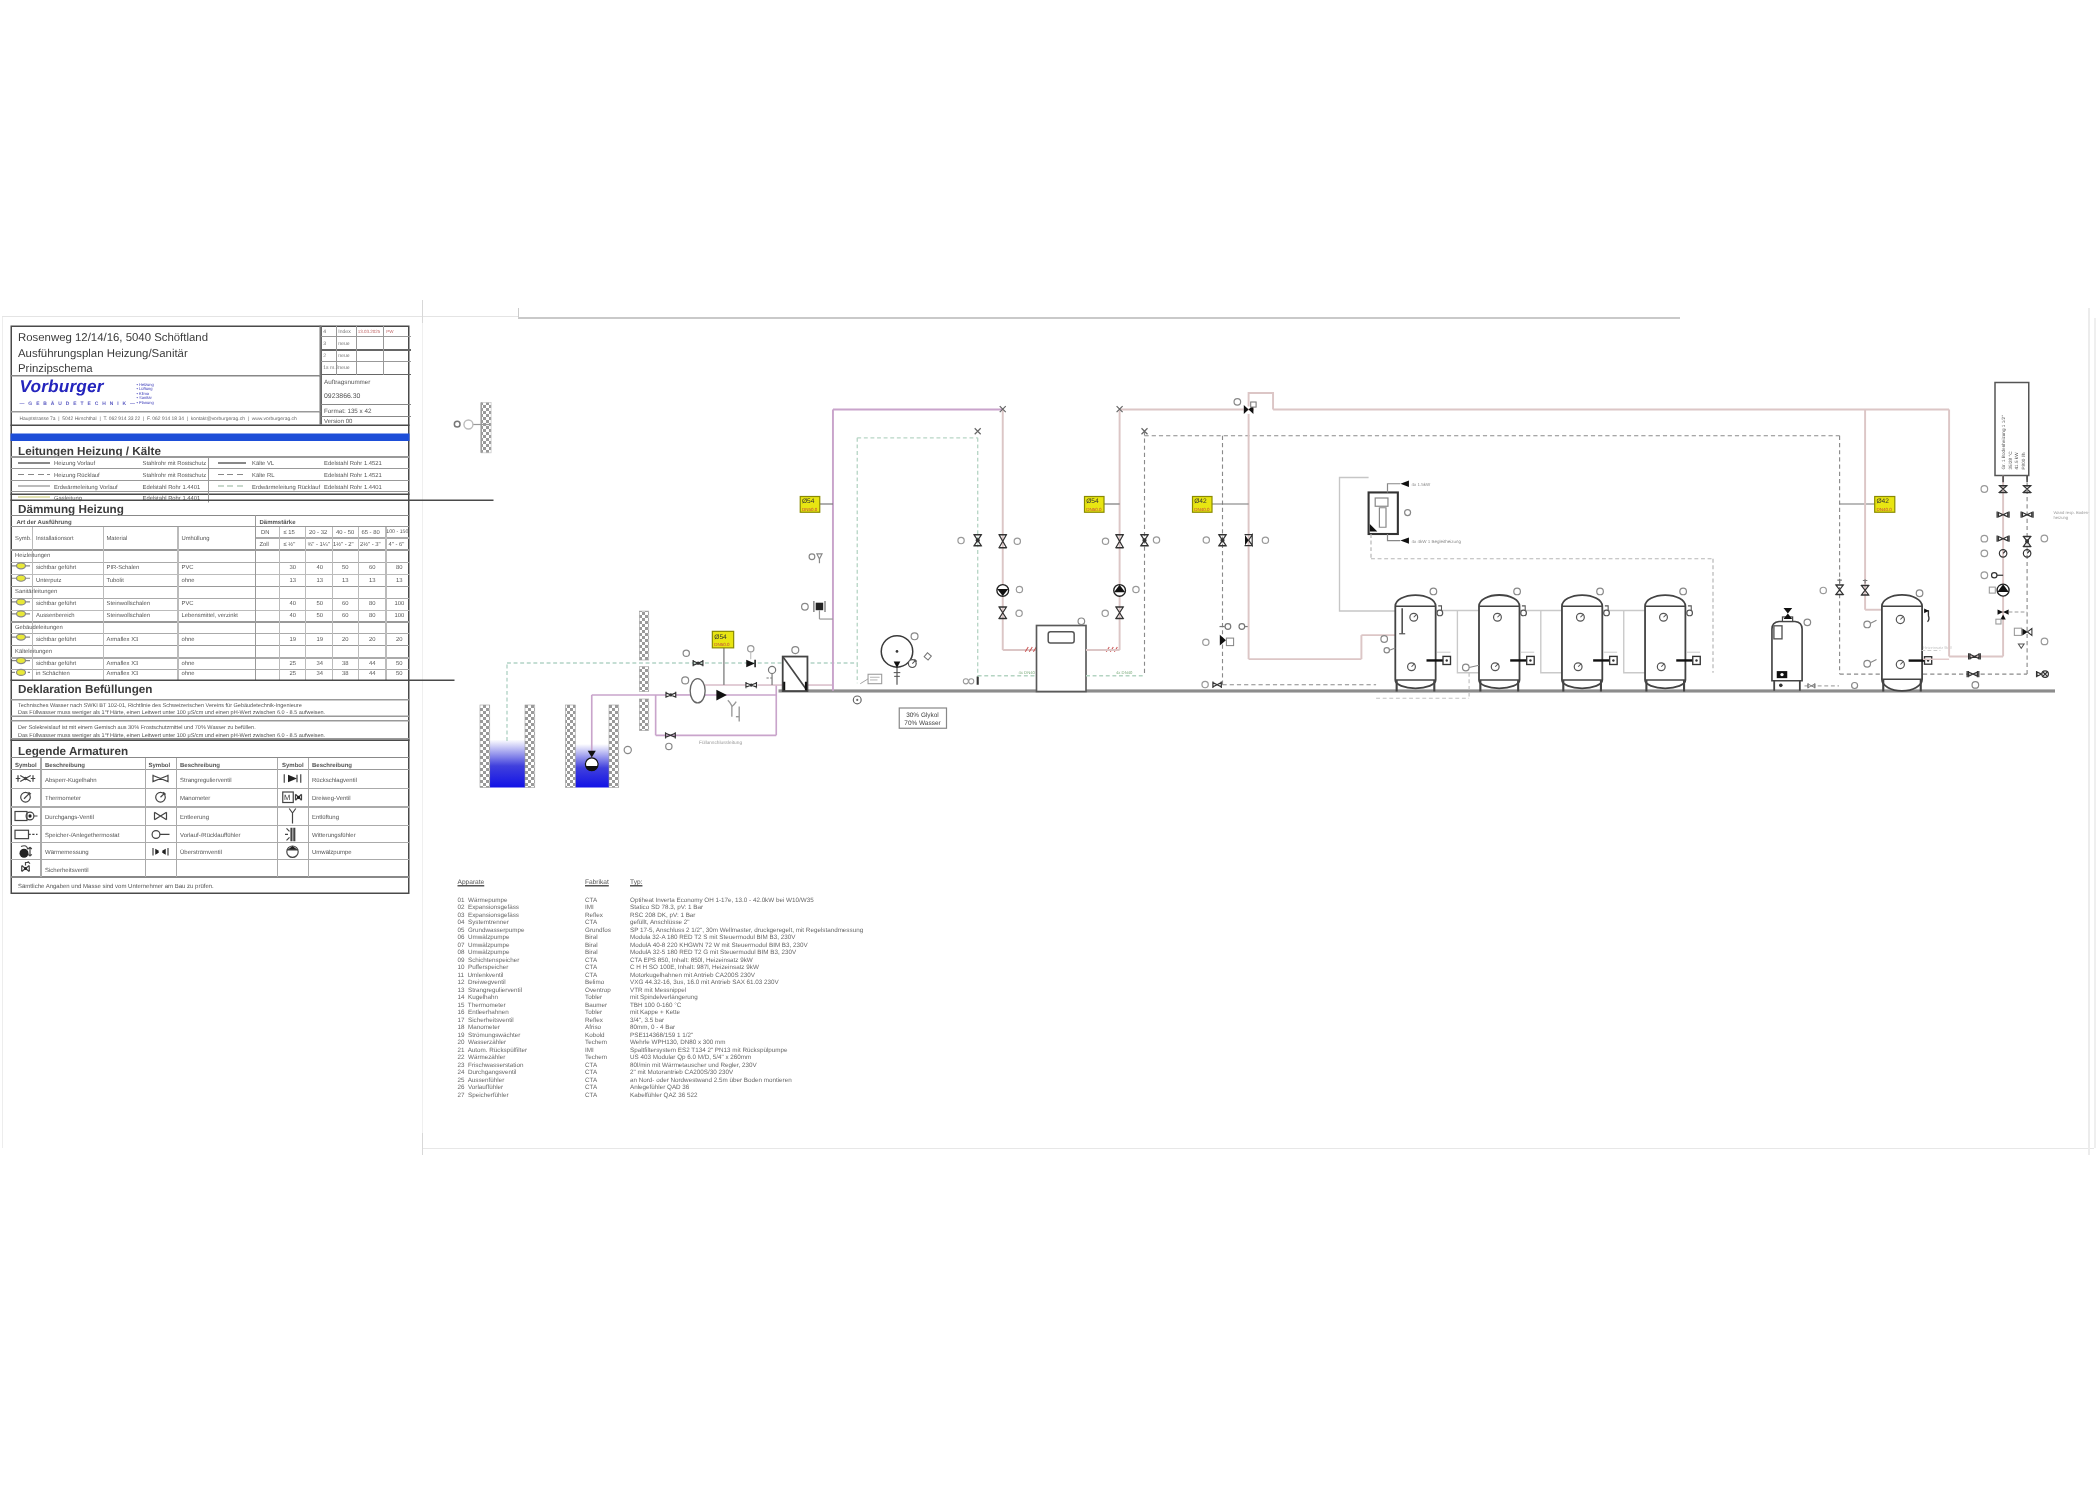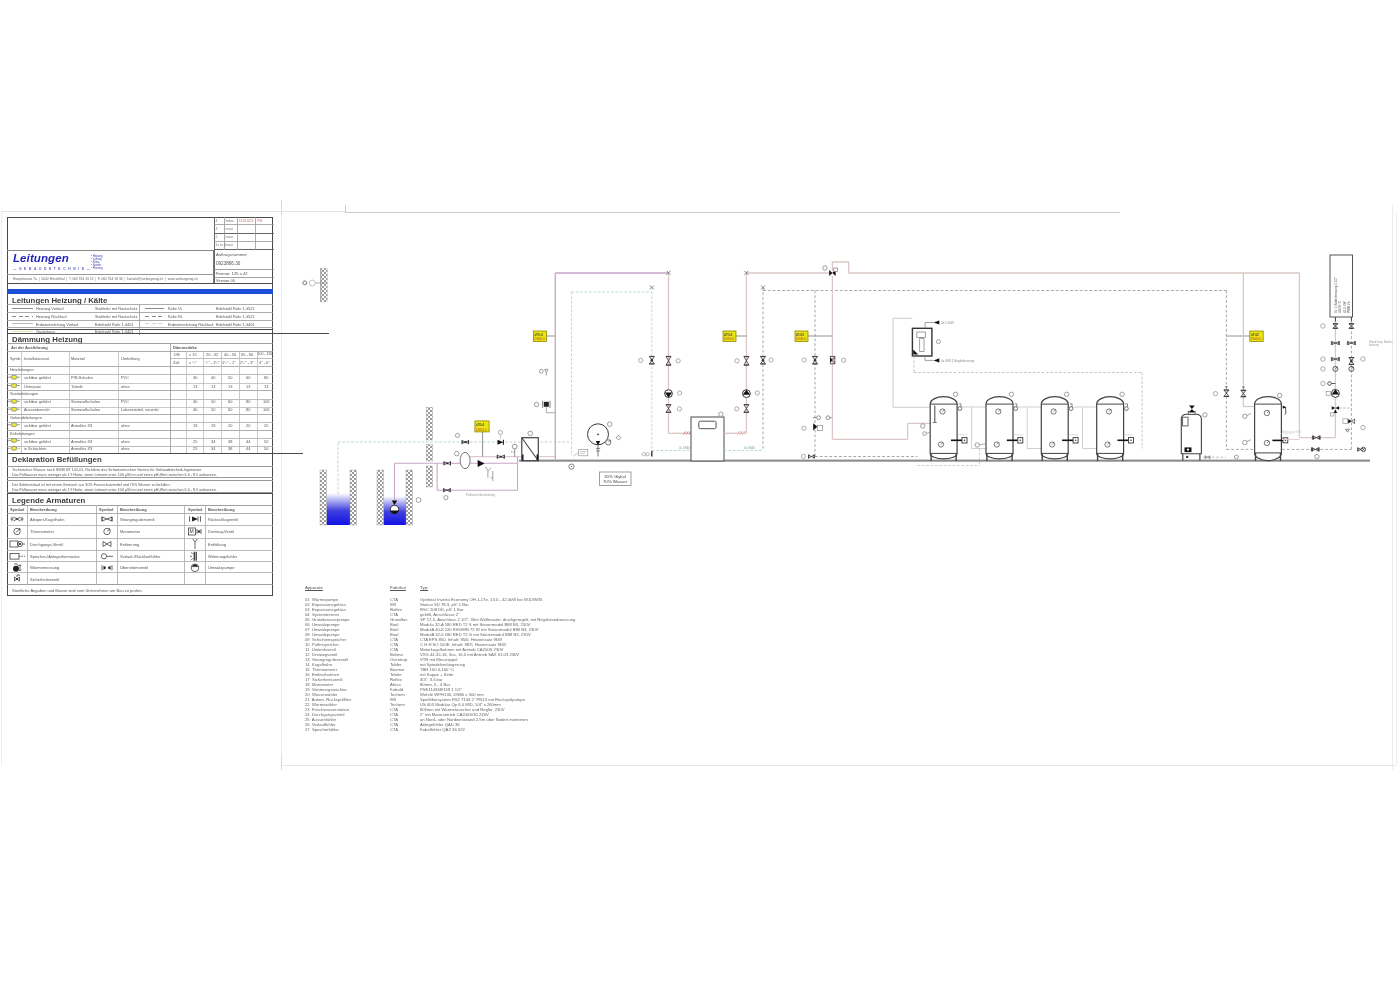--- a/index.html
+++ b/index.html
@@ -20,20 +20,25 @@
   <line x1="281.5" y1="200" x2="281.5" y2="215" stroke="#d8d8d8" stroke-width="1"></line>
   <line x1="281.5" y1="215" x2="281.5" y2="755" stroke="#efefef" stroke-width="1"></line>
   <line x1="1396.5" y1="212" x2="1396.5" y2="765" stroke="#efefef" stroke-width="1"></line>
   <line x1="281.5" y1="755" x2="281.5" y2="770" stroke="#d8d8d8" stroke-width="1"></line>
   <line x1="282" y1="765.5" x2="1396" y2="765.5" stroke="#e7e7e7" stroke-width="1"></line>
   <line x1="1392.5" y1="205" x2="1392.5" y2="770" stroke="#ececec" stroke-width="1"></line>
 </svg>
 
 <div class="abs" style="left:7px;top:217px;width:266px;height:378.5px;border:1px solid #4a4a4a;background:#fff;"></div>
 
+<div class="abs" style="left:7px;top:217px;width:206.5px;height:33.5px;border-right:1px solid #777;">
+  <div class="t" style="left:5px;top:3px;font-size:7.6px;color:#3a3a3a;">Rosenweg 12/14/16, 5040 Schöftland</div>
+  <div class="t" style="left:5px;top:13.5px;font-size:7.6px;color:#3a3a3a;">Ausführungsplan Heizung/Sanitär</div>
+  <div class="t" style="left:5px;top:24px;font-size:7.6px;color:#3a3a3a;">Prinzipschema</div>
+</div>
 
 <div class="abs" style="left:213.5px;top:217px;width:59.5px;height:65.5px;">
   <svg width="60" height="66" shape-rendering="crispEdges">
     <line x1="0" y1="0" x2="0" y2="66" stroke="#666" stroke-width="1"></line>
     <line x1="0" y1="7.1" x2="60" y2="7.1" stroke="#999" stroke-width="0.8"></line>
     <line x1="0" y1="16.2" x2="60" y2="16.2" stroke="#666" stroke-width="1"></line>
     <line x1="0" y1="24.1" x2="60" y2="24.1" stroke="#999" stroke-width="0.8"></line>
     <line x1="0" y1="32.8" x2="60" y2="32.8" stroke="#666" stroke-width="1"></line>
     <line x1="10.4" y1="0" x2="10.4" y2="32.8" stroke="#999" stroke-width="0.8"></line>
     <line x1="23.4" y1="0" x2="23.4" y2="32.8" stroke="#999" stroke-width="0.8"></line>
@@ -51,21 +56,21 @@
   <div class="t" style="left:12px;top:17.5px;font-size:3.4px;color:#777;">neue</div>
   <div class="t" style="left:2px;top:25.5px;font-size:3.4px;color:#777;">1s m.2</div>
   <div class="t" style="left:12px;top:25.5px;font-size:3.4px;color:#777;">neue</div>
   <div class="t" style="left:2.5px;top:35px;font-size:4.2px;color:#555;">Auftragsnummer</div>
   <div class="t" style="left:2.5px;top:43.5px;font-size:4.6px;color:#555;">0923866.30</div>
   <div class="t" style="left:2.5px;top:54px;font-size:4.2px;color:#555;">Format: 135 x 42</div>
   <div class="t" style="left:2.5px;top:61px;font-size:4px;color:#555;">Version 00</div>
 </div>
 
 <div class="abs" style="left:7px;top:250.4px;width:206.5px;height:23.6px;border-top:1px solid #888;border-right:1px solid #777;">
-  <div class="t" style="left:6px;top:0.5px;font-size:11.5px;font-weight:bold;font-style:italic;color:#2424bd;letter-spacing:0.1px;">Leitungen</div>
+  <div class="t" style="left:6px;top:0.5px;font-size:11.5px;font-weight:bold;font-style:italic;color:#2424bd;letter-spacing:0.1px;">Vorburger</div>
   <div class="t" style="left:6px;top:16px;font-size:3.3px;font-weight:bold;color:#5a5ac2;letter-spacing:0.85px;">— G E B Ä U D E T E C H N I K —</div>
   <div class="t" style="left:84px;top:4px;font-size:2.7px;color:#3a3ab8;line-height:3px;">• Heizung<br>• Lüftung<br>• Klima<br>• Sanitär<br>• Planung</div>
 </div>
 
 <div class="abs" style="left:7px;top:274px;width:206.5px;height:8.5px;border-top:1px solid #999;border-right:1px solid #777;">
   <div class="t" style="left:6px;top:2.2px;font-size:3.3px;color:#666;">Hauptstrasse 7a&nbsp;&nbsp;|&nbsp;&nbsp;5042 Hirschthal&nbsp;&nbsp;|&nbsp;&nbsp;T. 062 914 33 22&nbsp;&nbsp;|&nbsp;&nbsp;F. 062 914 18 34&nbsp;&nbsp;|&nbsp;&nbsp;kontakt@vorburgerag.ch&nbsp;&nbsp;|&nbsp;&nbsp;www.vorburgerag.ch</div>
 </div>
 <div class="abs" style="left:7px;top:282.5px;width:266px;height:0;border-top:1px solid #4a4a4a;"></div>
 
 <div class="abs" style="left:7px;top:289.3px;width:266px;height:41.1px;border-top:5px solid #1d4ed8;border-bottom:1px solid #4a4a4a;">

